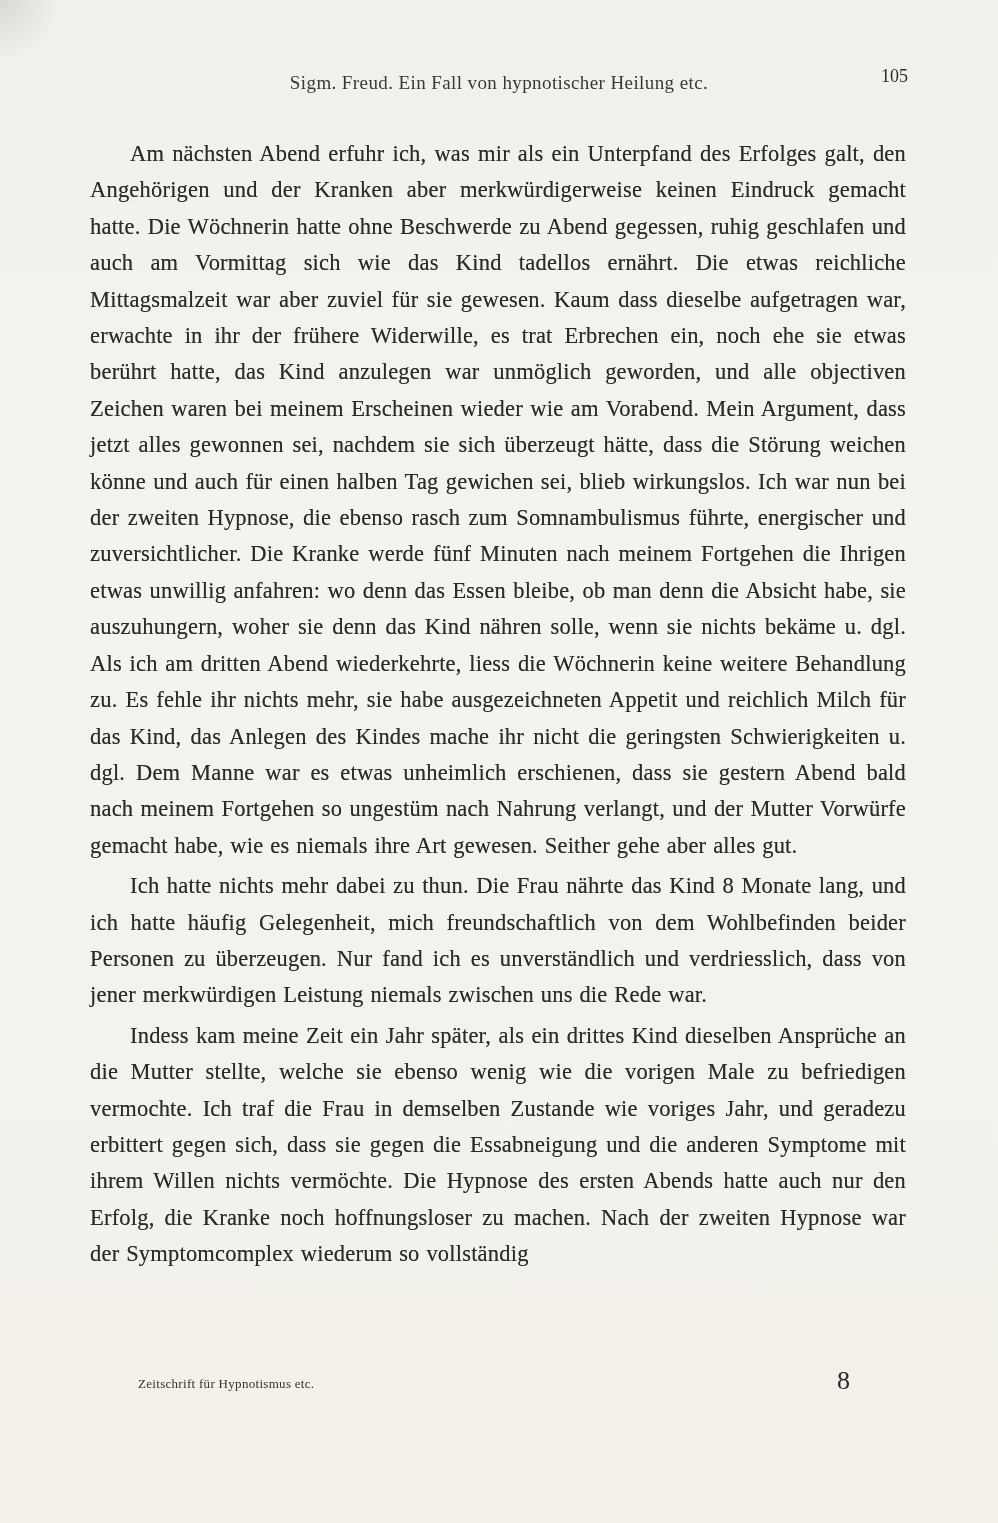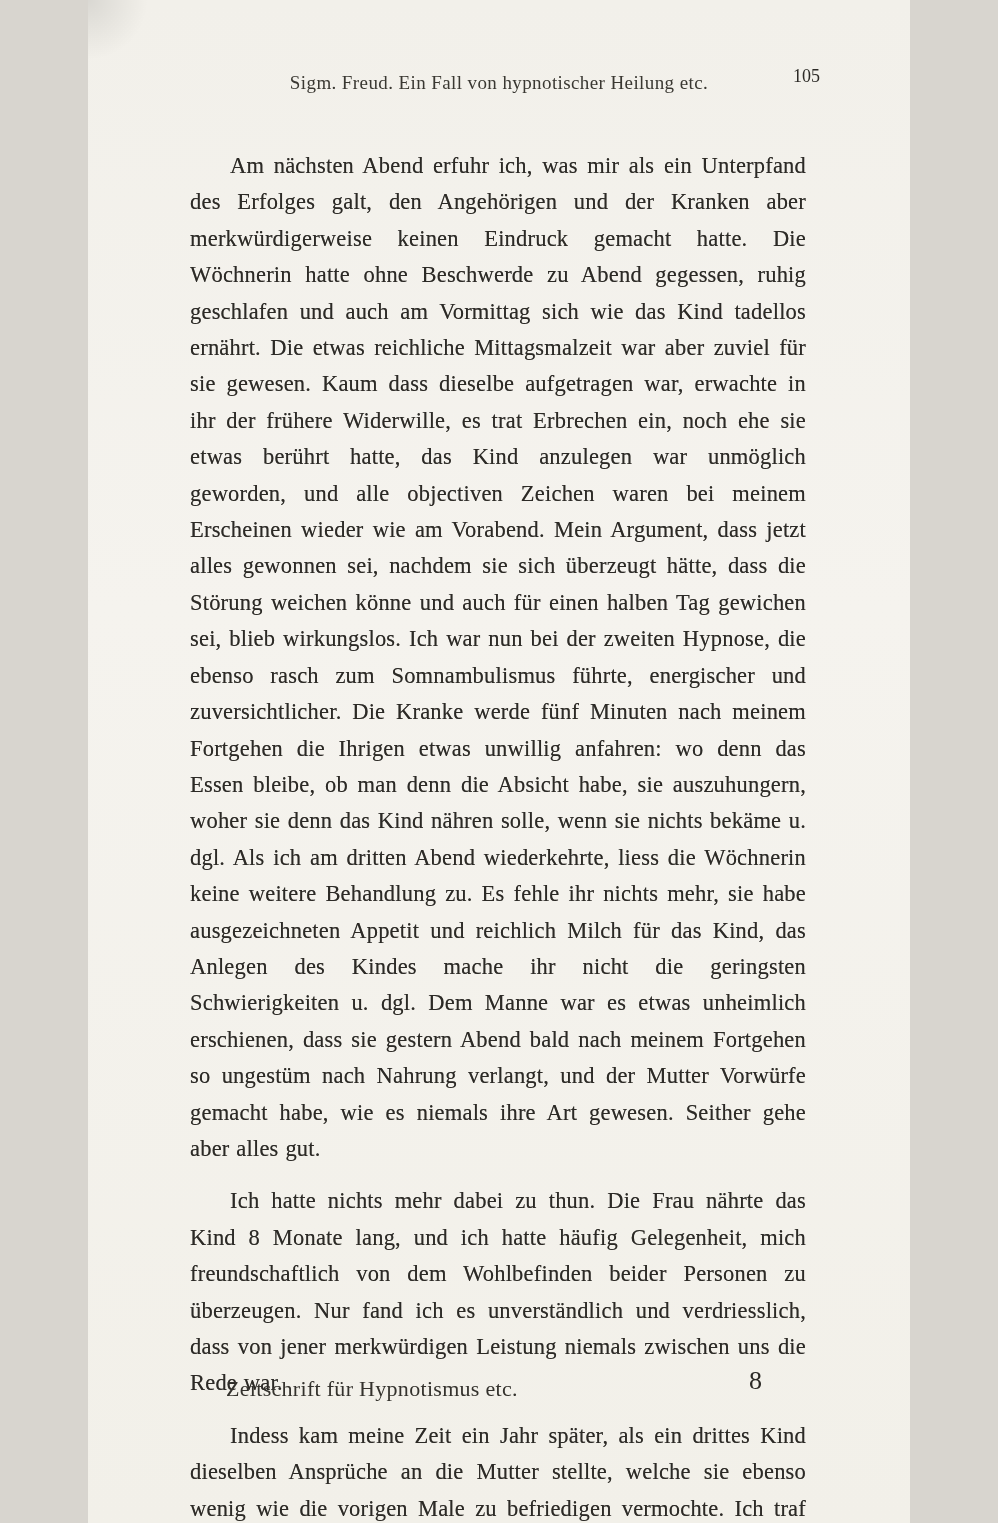--- a/index.html
+++ b/index.html
@@ -2,21 +2,21 @@
 <html><head>
 <meta charset="utf-8">
 <style>
   html, body {
     margin: 0;
     padding: 0;
     background: #d8d5cf;
   }
   .page {
     position: relative;
-    width: 822px;
+    width: 998px;
     height: 1523px;
     margin: 0 auto;
     background:
       radial-gradient(circle at 0% 0%, rgba(0,0,0,0.10) 0, rgba(0,0,0,0) 60px),
       linear-gradient(180deg, #f2f0ea 0%, #f5f3ee 40%, #f2f0e9 100%);
     color: #2c2a26;
     font-family: "Liberation Serif", "DejaVu Serif", serif;
     overflow: hidden;
     box-sizing: border-box;
     text-decoration: underline;
@@ -47,36 +47,36 @@
     left: 86px;
     right: 88px;
     text-align: justify;
     font-size: 22.5px;
     line-height: 36.4px;
     letter-spacing: 0.2px;
     word-spacing: 1px;
     text-shadow: 0 0 0.5px rgba(44,42,38,0.55);
   }
   .para {
-    margin: 16px;
+    margin: 4px;
     text-indent: 40px;
     hyphens: auto;
   }
   .page-footer {
     position: absolute;
     left: 86px;
     right: 88px;
     top: 1366px;
     height: 40px;
   }
   .journal-imprint {
     position: absolute;
     left: 52px;
     top: 10px;
-    font-size: 22px;
+    font-size: 13px;
     letter-spacing: 0.3px;
     color: #34322d;
   }
   .sheet-signature {
     position: absolute;
     right: 60px;
     top: 0;
     font-size: 26px;
     color: #2c2a26;
   }

